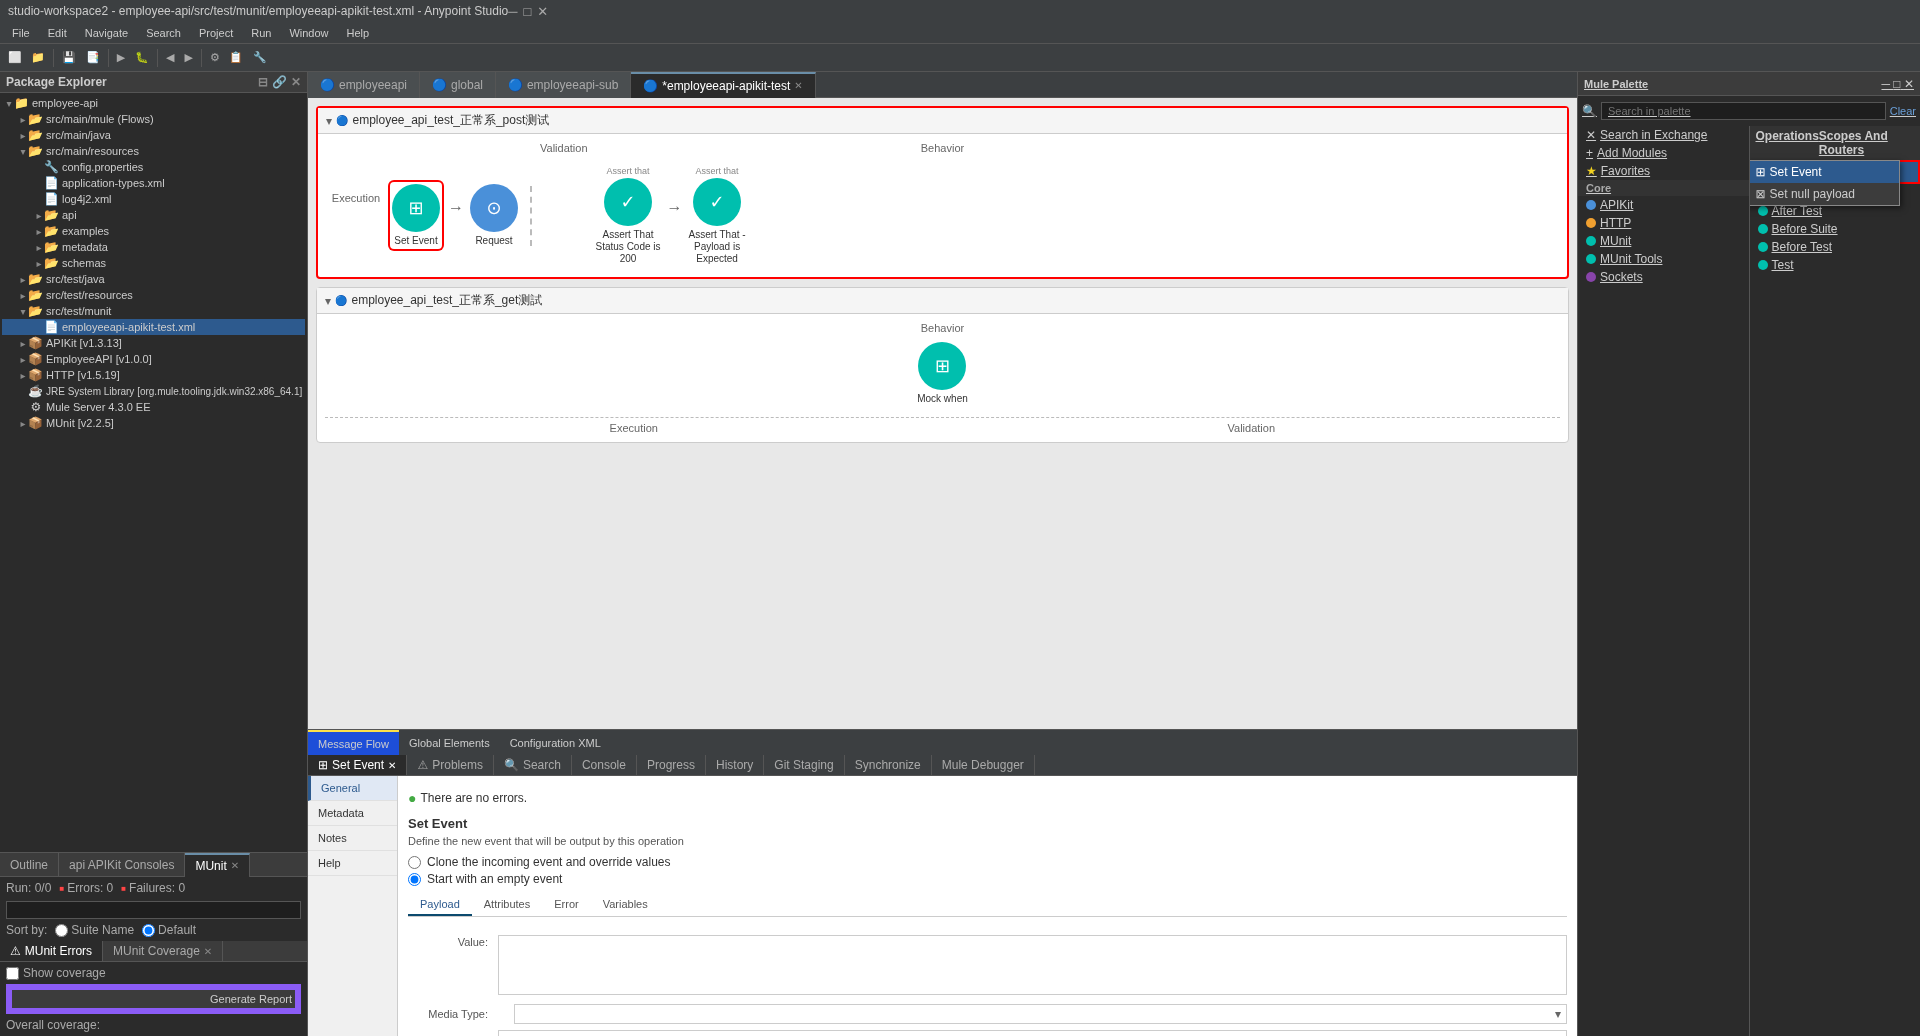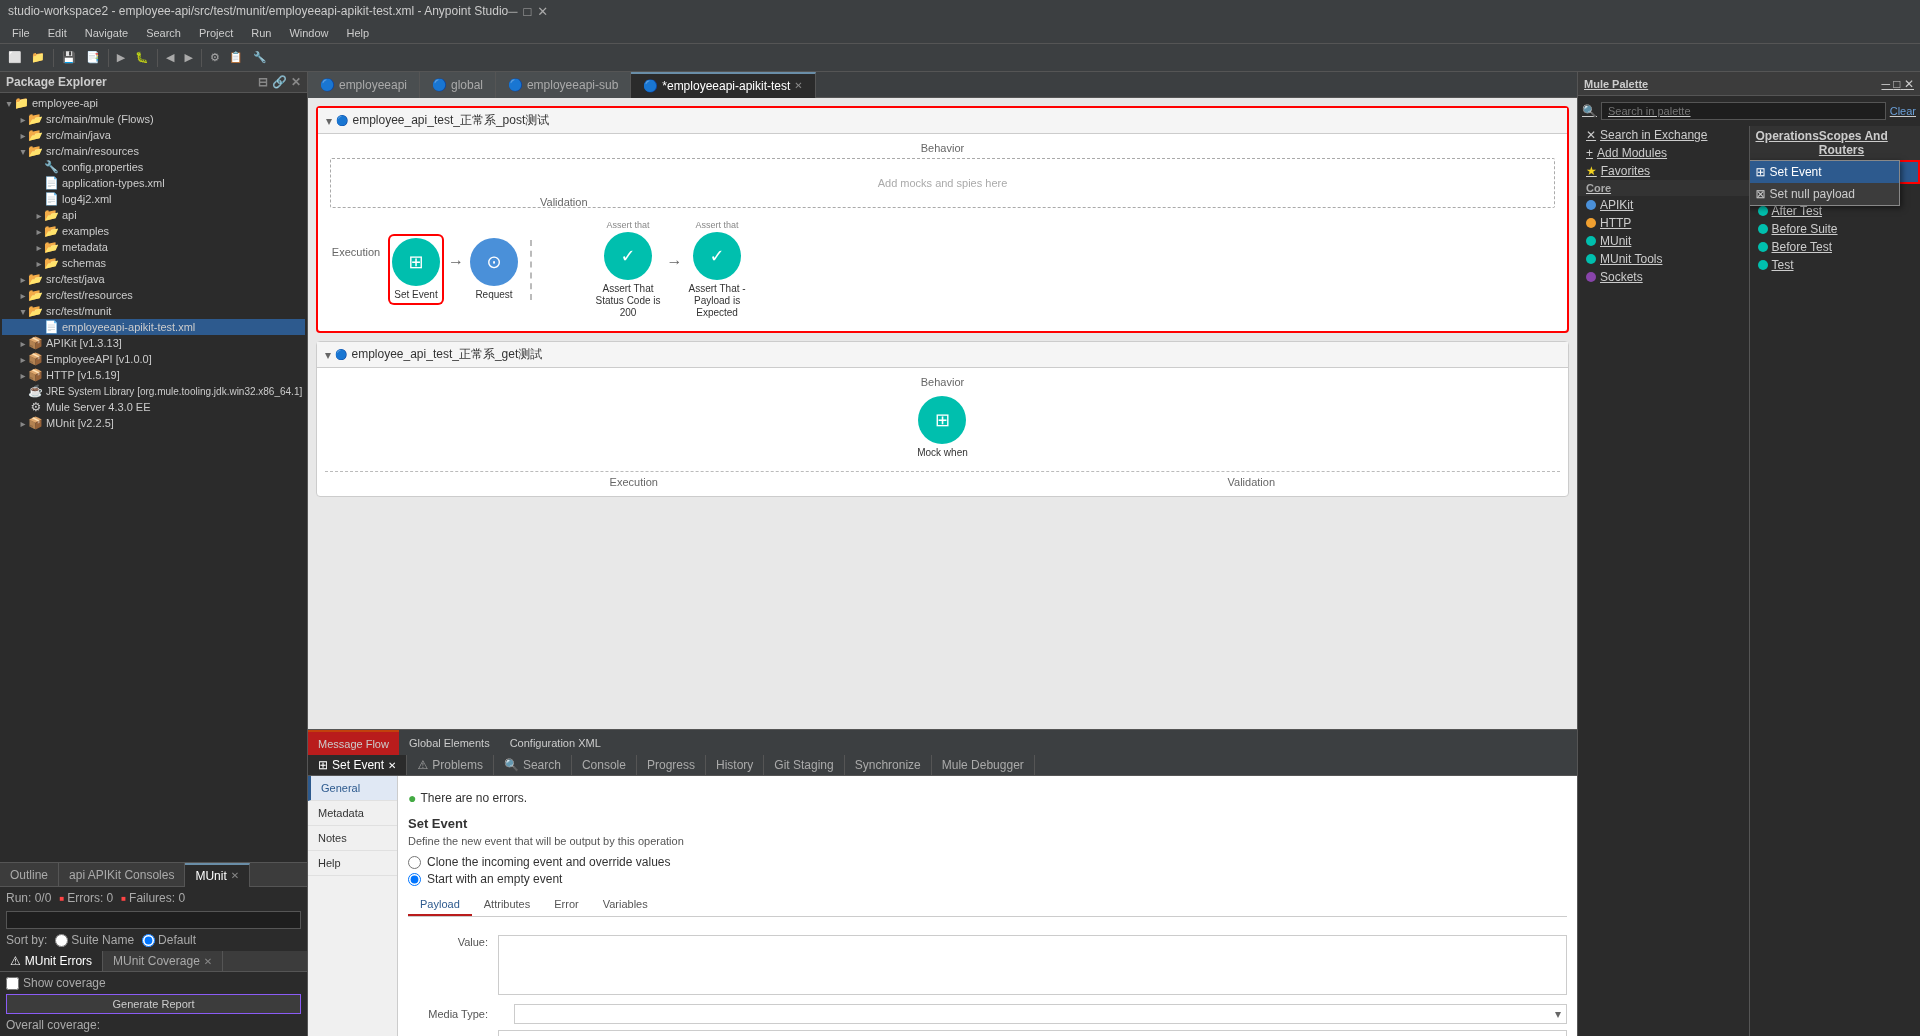--- a/index.html
+++ b/index.html
@@ -254,21 +254,21 @@
     .bottom-tab {
       padding: 2px 10px;
       cursor: pointer;
       font-size: 11px;
       color: #ccc;
       height: 26px;
       display: flex;
       align-items: center;
       gap: 4px;
     }
-    .bottom-tab.active { background: #b91c1c; border-top: 2px solid #c2410c; }
+    .bottom-tab.active { background: #1d4ed8; border-top: 2px solid #fde047; }
 
     
     .right-panel {
       width: 343px;
       background: #2b2b2b;
       color: #ccc;
       display: flex;
       flex-direction: column;
       border-left: 1px solid #555;
       flex-shrink: 0;
@@ -340,21 +340,21 @@
       border-left: 1px solid #ccc;
       padding: 6px;
     }
     .green-dot { color: #44aa44; font-size: 14px; }
     .error-line { display: flex; align-items: center; gap: 4px; font-size: 11px; color: #333; padding: 4px 0; }
     .form-section-title { font-size: 13px; font-weight: bold; color: #333; margin: 6px 0 4px; }
     .form-desc { font-size: 11px; color: #555; margin-bottom: 8px; }
     .radio-row { display: flex; align-items: center; gap: 6px; font-size: 11px; color: #333; margin: 3px 0; }
     .inner-tab-bar { display: flex; border-bottom: 1px solid #ccc; margin-top: 8px; }
     .inner-tab { padding: 4px 12px; cursor: pointer; font-size: 11px; color: #555; border-bottom: 2px solid transparent; }
-    .inner-tab.active { color: #2d5a8e; border-bottom: 2px solid #b91c1c; }
+    .inner-tab.active { color: #2d5a8e; border-bottom: 2px solid #0c4a6e; }
     .form-textarea { width: 100%; height: 60px; border: 1px solid #ccc; padding: 3px 6px; font-size: 11px; outline: none; background: white; resize: none; }
     .form-select { width: 100%; border: 1px solid #ccc; padding: 3px 6px; font-size: 11px; outline: none; background: white; appearance: none; }
     .select-wrapper { position: relative; }
     .select-arrow { position: absolute; right: 6px; top: 50%; transform: translateY(-50%); color: #666; pointer-events: none; }
 
     
     .set-event-nav { width: 90px; background: #f0f0f0; border-right: 1px solid #ccc; }
     .nav-item { padding: 6px 10px; cursor: pointer; font-size: 11px; color: #333; border-bottom: 1px solid #e0e0e0; }
     .nav-item.active { background: #e0e8f4; color: #2d5a8e; border-left: 3px solid #2d5a8e; }
 
@@ -612,21 +612,21 @@
           <span>MUnit Coverage</span>
           <span class="tab-close">✕</span>
         </div>
       </div>
 
       <div style="background:#2b2b2b;padding:4px 6px;">
         <div style="display:flex;align-items:center;gap:4px;font-size:11px;color:#aaa;">
           <input type="checkbox" style="">
           <span>Show coverage</span>
         </div>
-        <button style="width:100%;background:#3c3c3c;border:1px solid #8b5cf6;color:#ccc;padding:3px;margin-top:4px;cursor:pointer;font-size:11px;">Generate Report</button>
+        <button style="width:100%;background:#3c3c3c;border:6px solid #8b5cf6;color:#ccc;padding:3px;margin-top:4px;cursor:pointer;font-size:11px;text-align:right;">Generate Report</button>
         <div style="font-size:11px;color:#aaa;margin-top:4px;">
           <span>Overall coverage:</span>
         </div>
       </div>
     </div>
   </div>
 
   <div class="center-panel">
 
     <div class="editor-tabs">
@@ -653,21 +653,20 @@
 
       <div class="flow-container flow-highlighted" style="margin:8px; border:2px solid red;">
         <div class="flow-header">
           <span class="collapse-arrow">▾</span>
           <span style="font-size:10px;">🔵</span>
           <span>employee_api_test_正常系_post测试</span>
         </div>
         <div class="flow-body">
 
           <div style="text-align:center; font-size:11px; color:#666; margin-bottom:4px;">Behavior</div>
-          <div class="behavior-area">Add mocks and spies here</div>
 
           <div style="display:flex; margin-top:8px;">
 
             <div style="width:60px; text-align:center; font-size:11px; color:#666; padding-top:30px;">Execution</div>
 
             <div style="display:flex; align-items:center; flex:1;">
 
               <div class="node" style="box-shadow: 0 0 0 2px red; border-radius:4px; padding:2px;">
                 <div class="node-circle teal">⊞</div>
                 <div class="node-label">Set Event</div>

